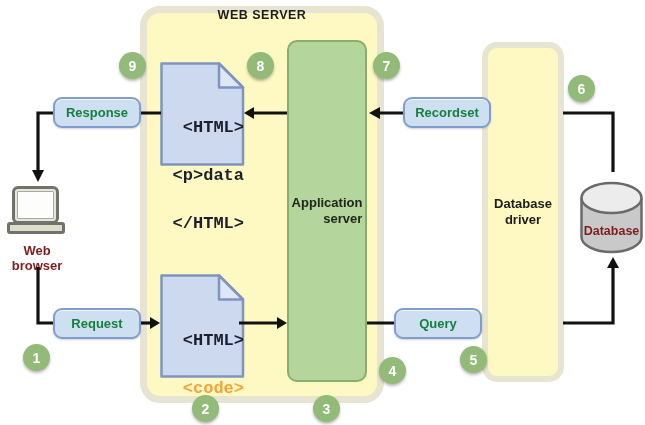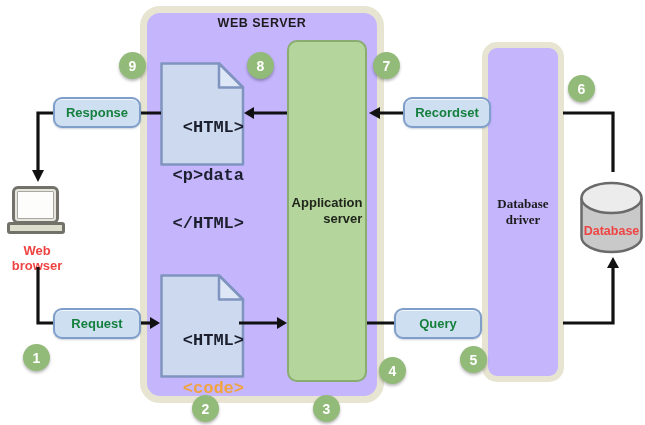--- a/index.html
+++ b/index.html
@@ -3,21 +3,21 @@
 <meta charset="utf-8">
 <style>
   html,body{margin:0;padding:0;background:#fff;}
   #stage{
     position:relative;width:645px;height:425px;background:#ffffff;overflow:hidden;
     font-family:"Liberation Sans",sans-serif;color:#161616;
   }
   .abs{position:absolute;}
   
   .cream-box{
-    box-sizing:border-box;background:#c4b5fd;border:7px solid #e7e5d1;border-radius:20px;font-family:Liberation Serif, serif;
+    box-sizing:border-box;background:#fef9c3;border:7px solid #e7e5d1;border-radius:20px;
   }
   .cream-box.thin{border-width:6px;border-radius:15px;}
   .container-title{
     font-size:12.5px;font-weight:bold;letter-spacing:.5px;text-align:center;color:#1c1c1c;
   }
   
   .green-box{
     box-sizing:border-box;background:#b4d59b;border:2px solid #89ad6f;border-radius:10px;
     display:flex;align-items:center;justify-content:center;text-align:right;
     font-size:13px;font-weight:bold;color:#20261c;padding:6px;line-height:1.25;
@@ -49,30 +49,30 @@
   
   .laptop-screen{
     box-sizing:border-box;left:12px;top:186px;width:47px;height:38px;
     border:3px solid #72726a;border-radius:6px;background:#e6e6de;padding:2px;
   }
   .laptop-screen .inner{width:100%;height:100%;background:#fdfdfb;border:1px solid #a8a8a0;box-sizing:border-box;border-radius:1px;}
   .laptop-base{
     box-sizing:border-box;left:7px;top:222px;width:58px;height:12px;
     border:3px solid #72726a;border-radius:3px;background:#ddddcc;
   }
-  .small-label{font-size:13px;font-weight:bold;text-align:center;color:#ef4444;}
+  .small-label{font-size:13px;font-weight:bold;text-align:center;color:#7f1d1d;}
   svg{display:block;}
 </style>
 </head>
 <body>
 
 <div id="stage">
 
   <div class="abs cream-box" style="left:140px;top:6px;width:244px;height:397px;"></div>
-  <div class="abs container-title" style="left:140px;top:16px;width:244px;">WEB SERVER</div>
+  <div class="abs container-title" style="left:140px;top:8px;width:244px;">WEB SERVER</div>
 
   <div class="abs green-box" style="left:287px;top:40px;width:80px;height:342px;">
     <span>Application server</span>
   </div>
 
   <div class="abs cream-box thin center-label" style="left:482px;top:42px;width:82px;height:340px;padding:4px;">
     <span>Database driver</span>
   </div>
 
   <div class="abs laptop-screen">

